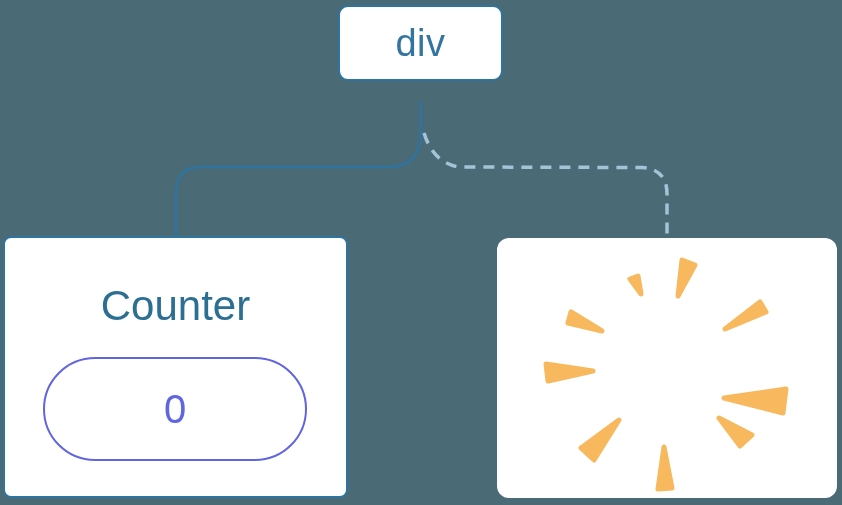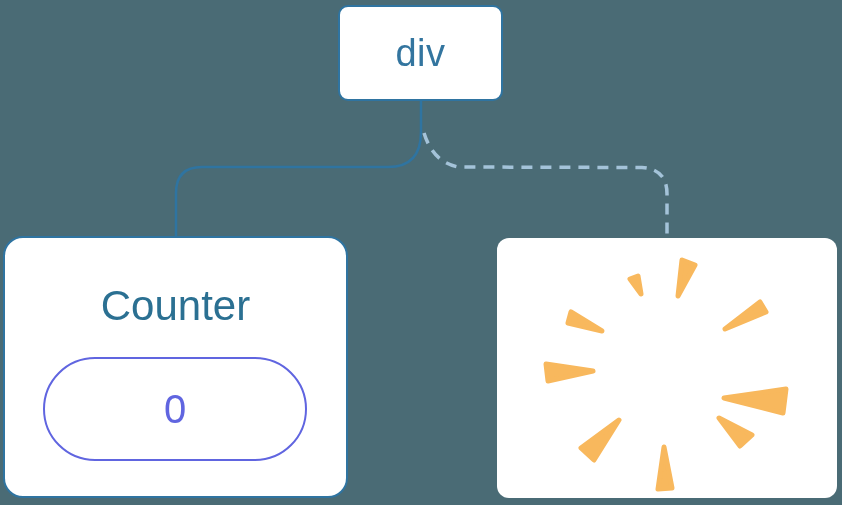--- a/index.html
+++ b/index.html
@@ -32,39 +32,39 @@
     stroke-dasharray: 11 8;
   }
   
   .node {
     position: absolute;
     background: #ffffff;
     box-sizing: border-box;
   }
   .node-root {
     left: 338px; top: 5px;
-    width: 165px; height: 96px;
+    width: 165px; height: 76px;
     border: 2.5px solid #2f74a1;
     border-radius: 10px;
     display: flex;
     align-items: center;
     justify-content: center;
     text-align: right;
   }
   .node-root .label {
     color: #33759f;
     font-size: 38px;
     font-weight: 500;
     letter-spacing: 0.5px;
   }
   .node-counter {
     left: 3px; top: 236px;
     width: 345px; height: 262px;
     border: 2.5px solid #2f74a1;
-    border-radius: 20px;
+    border-radius: 8px;
   }
   .counter-title {
     position: absolute;
     left: 0; right: 0;
     top: 44px;
     text-align: center;
     color: #2b7092;
     font-size: 42px;
     font-weight: 500;
   }

